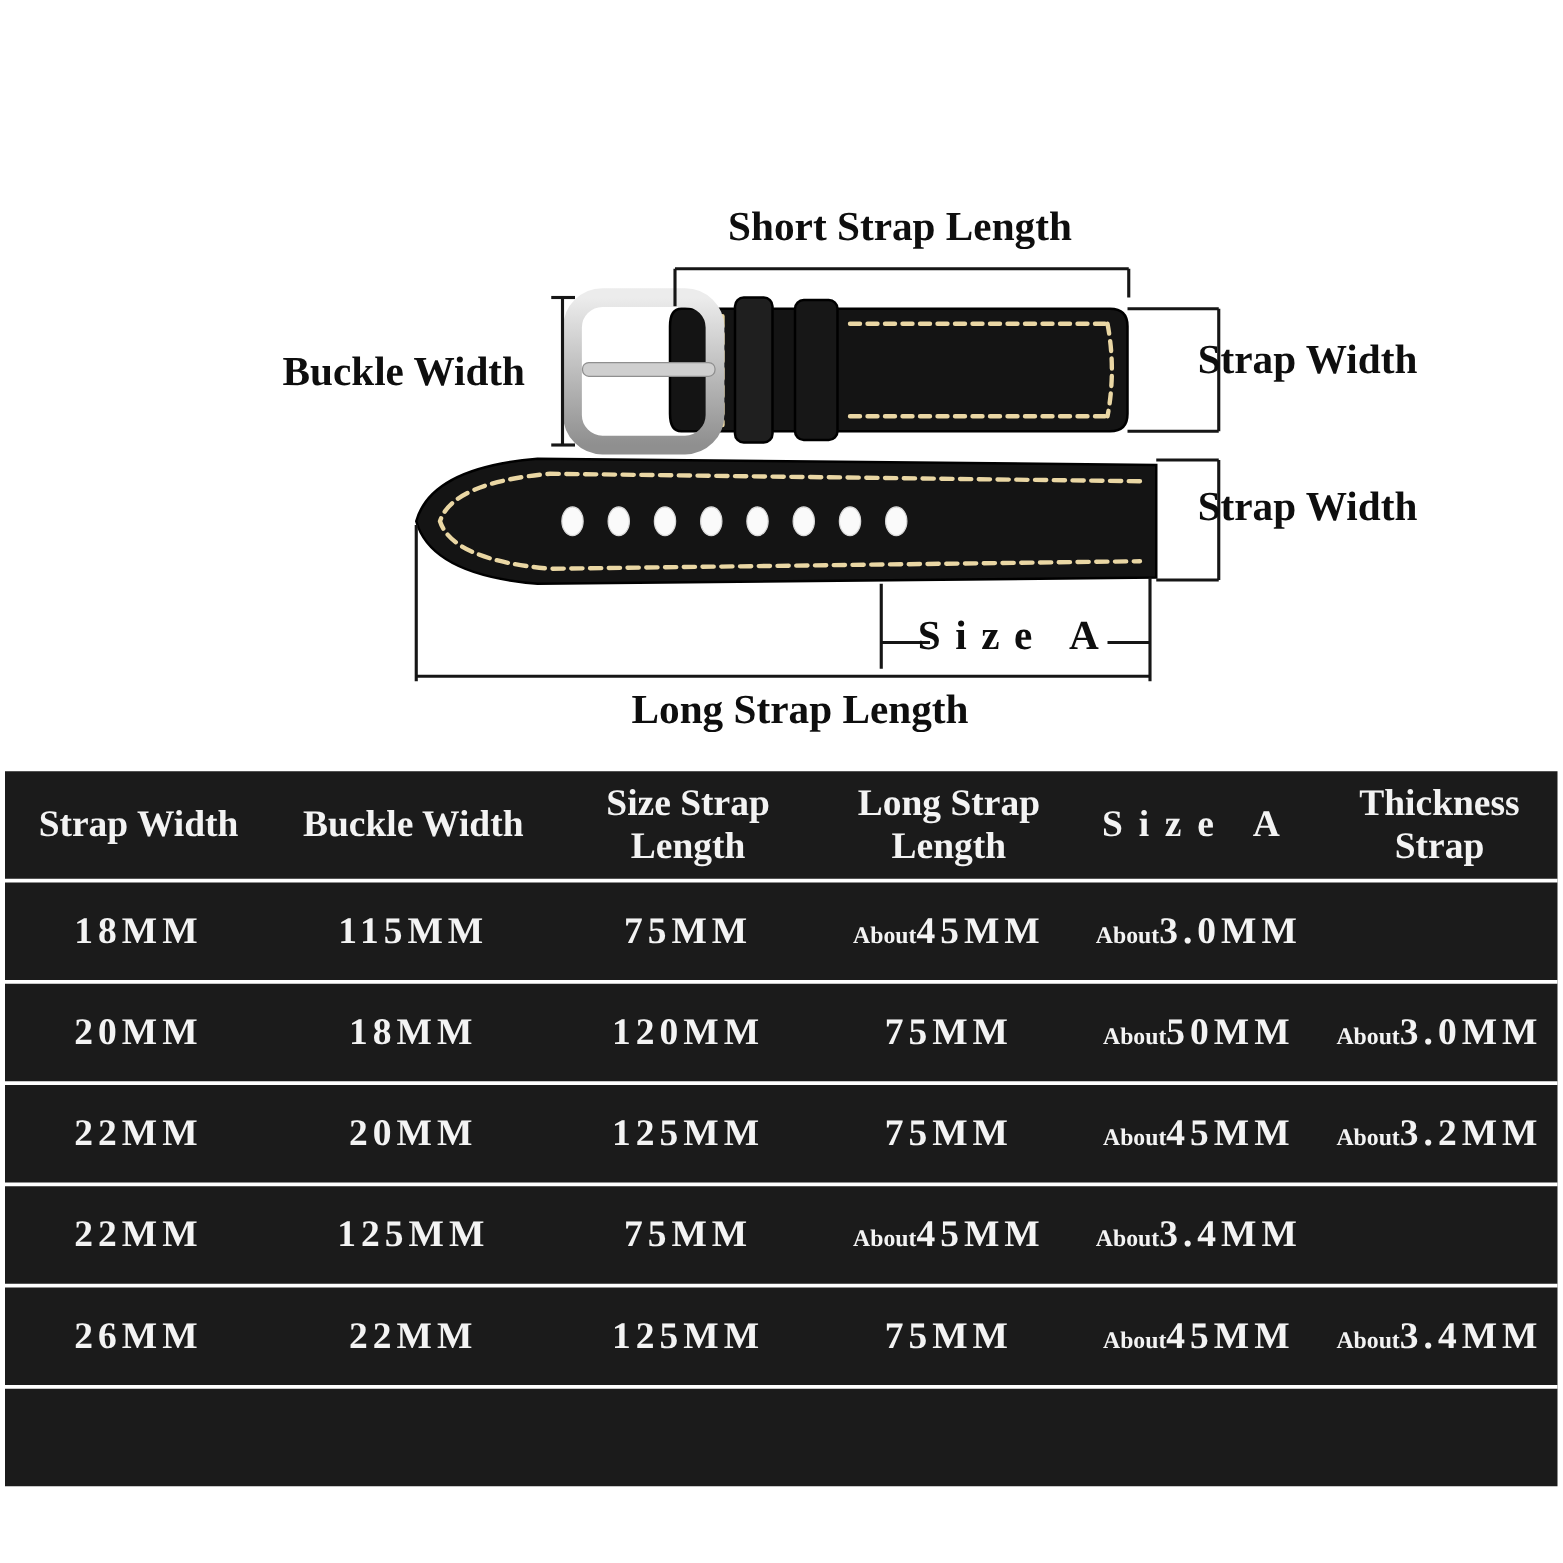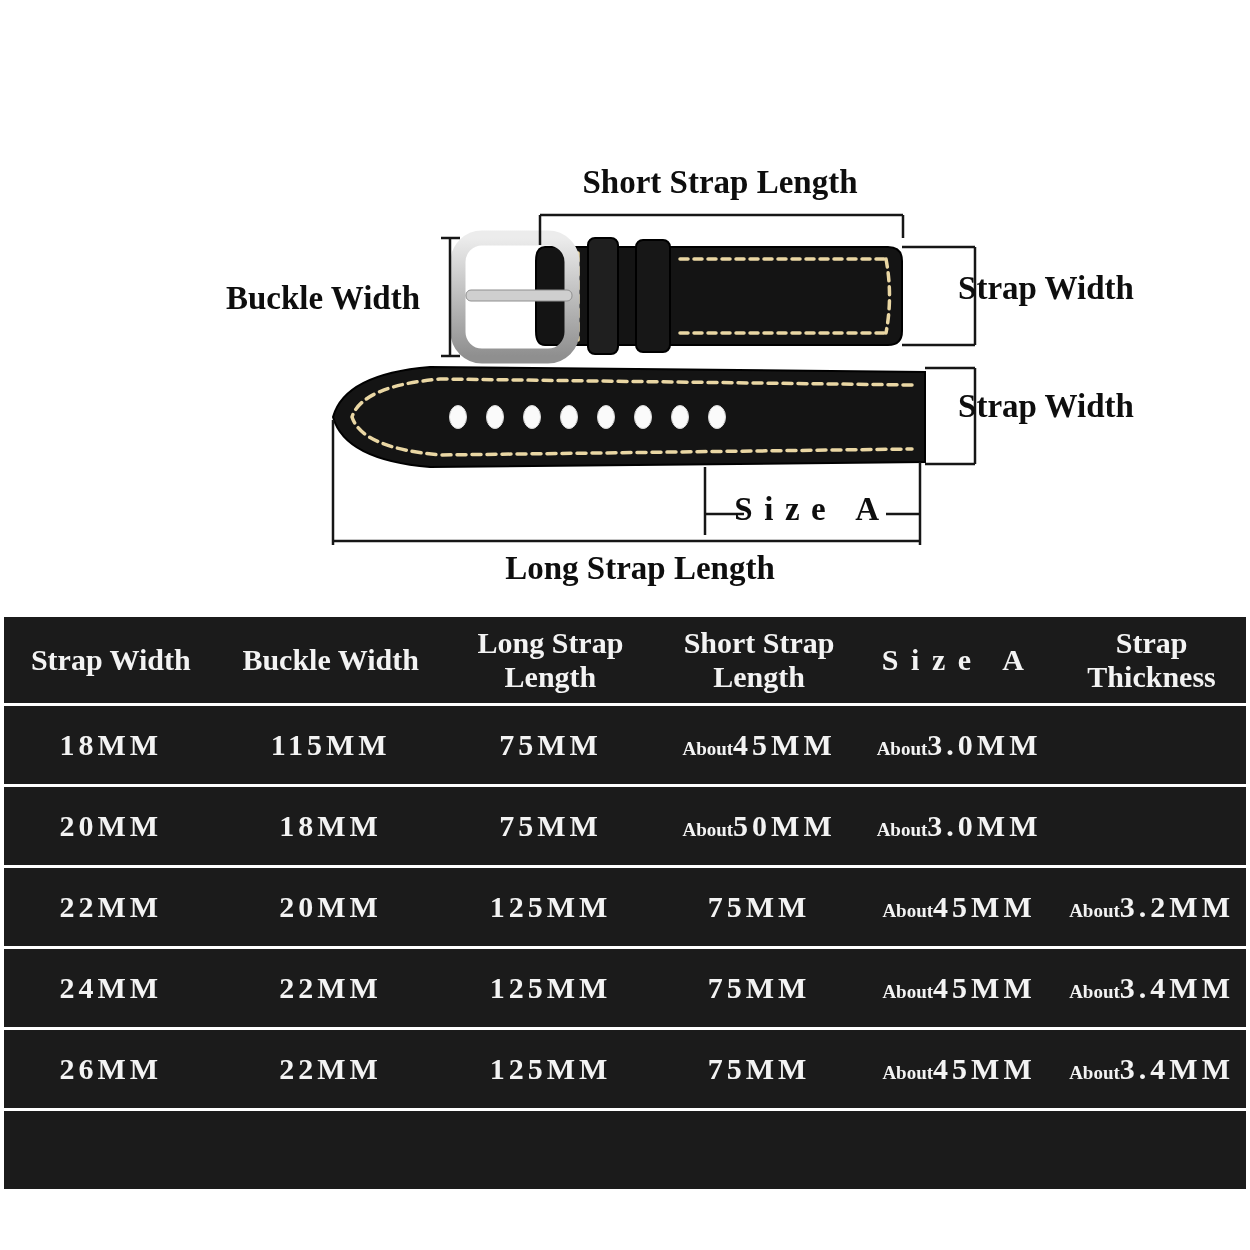--- a/index.html
+++ b/index.html
@@ -119,64 +119,64 @@
     <div class="t-row t-header">
       <div class="th">
         <span>Strap Width</span>
           <span></span>
       </div>
       <div class="th">
         <span>Buckle Width</span>
           <span></span>
       </div>
       <div class="th">
-        <span>Long Strap</span>
+        <span>Size Strap</span>
           <span>Length</span>
       </div>
       <div class="th">
-        <span>Short Strap</span>
+        <span>Long Strap</span>
           <span>Length</span>
       </div>
       <div class="th sizea-h">
         <span>Size A</span>
           <span></span>
       </div>
       <div class="th">
-        <span>Strap</span>
-          <span>Thickness</span>
+        <span>Thickness</span>
+          <span>Strap</span>
       </div>
     </div>
 
     <div class="t-row t-data">
       <div class="td"><span class="prefix"></span><span class="val">18MM</span></div>
       <div class="td"><span class="prefix"></span><span class="val">115MM</span></div>
       <div class="td"><span class="prefix"></span><span class="val">75MM</span></div>
       <div class="td"><span class="prefix">About</span><span class="val">45MM</span></div>
       <div class="td"><span class="prefix">About</span><span class="val">3.0MM</span></div>
     </div>
 
     <div class="t-row t-data">
       <div class="td"><span class="prefix"></span><span class="val">20MM</span></div>
       <div class="td"><span class="prefix"></span><span class="val">18MM</span></div>
+      <div class="td"><span class="prefix"></span><span class="val">120MM</span></div>
       <div class="td"><span class="prefix"></span><span class="val">75MM</span></div>
       <div class="td"><span class="prefix">About</span><span class="val">50MM</span></div>
       <div class="td"><span class="prefix">About</span><span class="val">3.0MM</span></div>
     </div>
 
     <div class="t-row t-data">
       <div class="td"><span class="prefix"></span><span class="val">22MM</span></div>
       <div class="td"><span class="prefix"></span><span class="val">20MM</span></div>
       <div class="td"><span class="prefix"></span><span class="val">125MM</span></div>
       <div class="td"><span class="prefix"></span><span class="val">75MM</span></div>
       <div class="td"><span class="prefix">About</span><span class="val">45MM</span></div>
       <div class="td"><span class="prefix">About</span><span class="val">3.2MM</span></div>
     </div>
 
     <div class="t-row t-data">
-      <div class="td"><span class="prefix"></span><span class="val">24MM</span></div>
       <div class="td"><span class="prefix"></span><span class="val">22MM</span></div>
       <div class="td"><span class="prefix"></span><span class="val">125MM</span></div>
       <div class="td"><span class="prefix"></span><span class="val">75MM</span></div>
       <div class="td"><span class="prefix">About</span><span class="val">45MM</span></div>
       <div class="td"><span class="prefix">About</span><span class="val">3.4MM</span></div>
     </div>
 
     <div class="t-row t-data">
       <div class="td"><span class="prefix"></span><span class="val">26MM</span></div>
       <div class="td"><span class="prefix"></span><span class="val">22MM</span></div>

